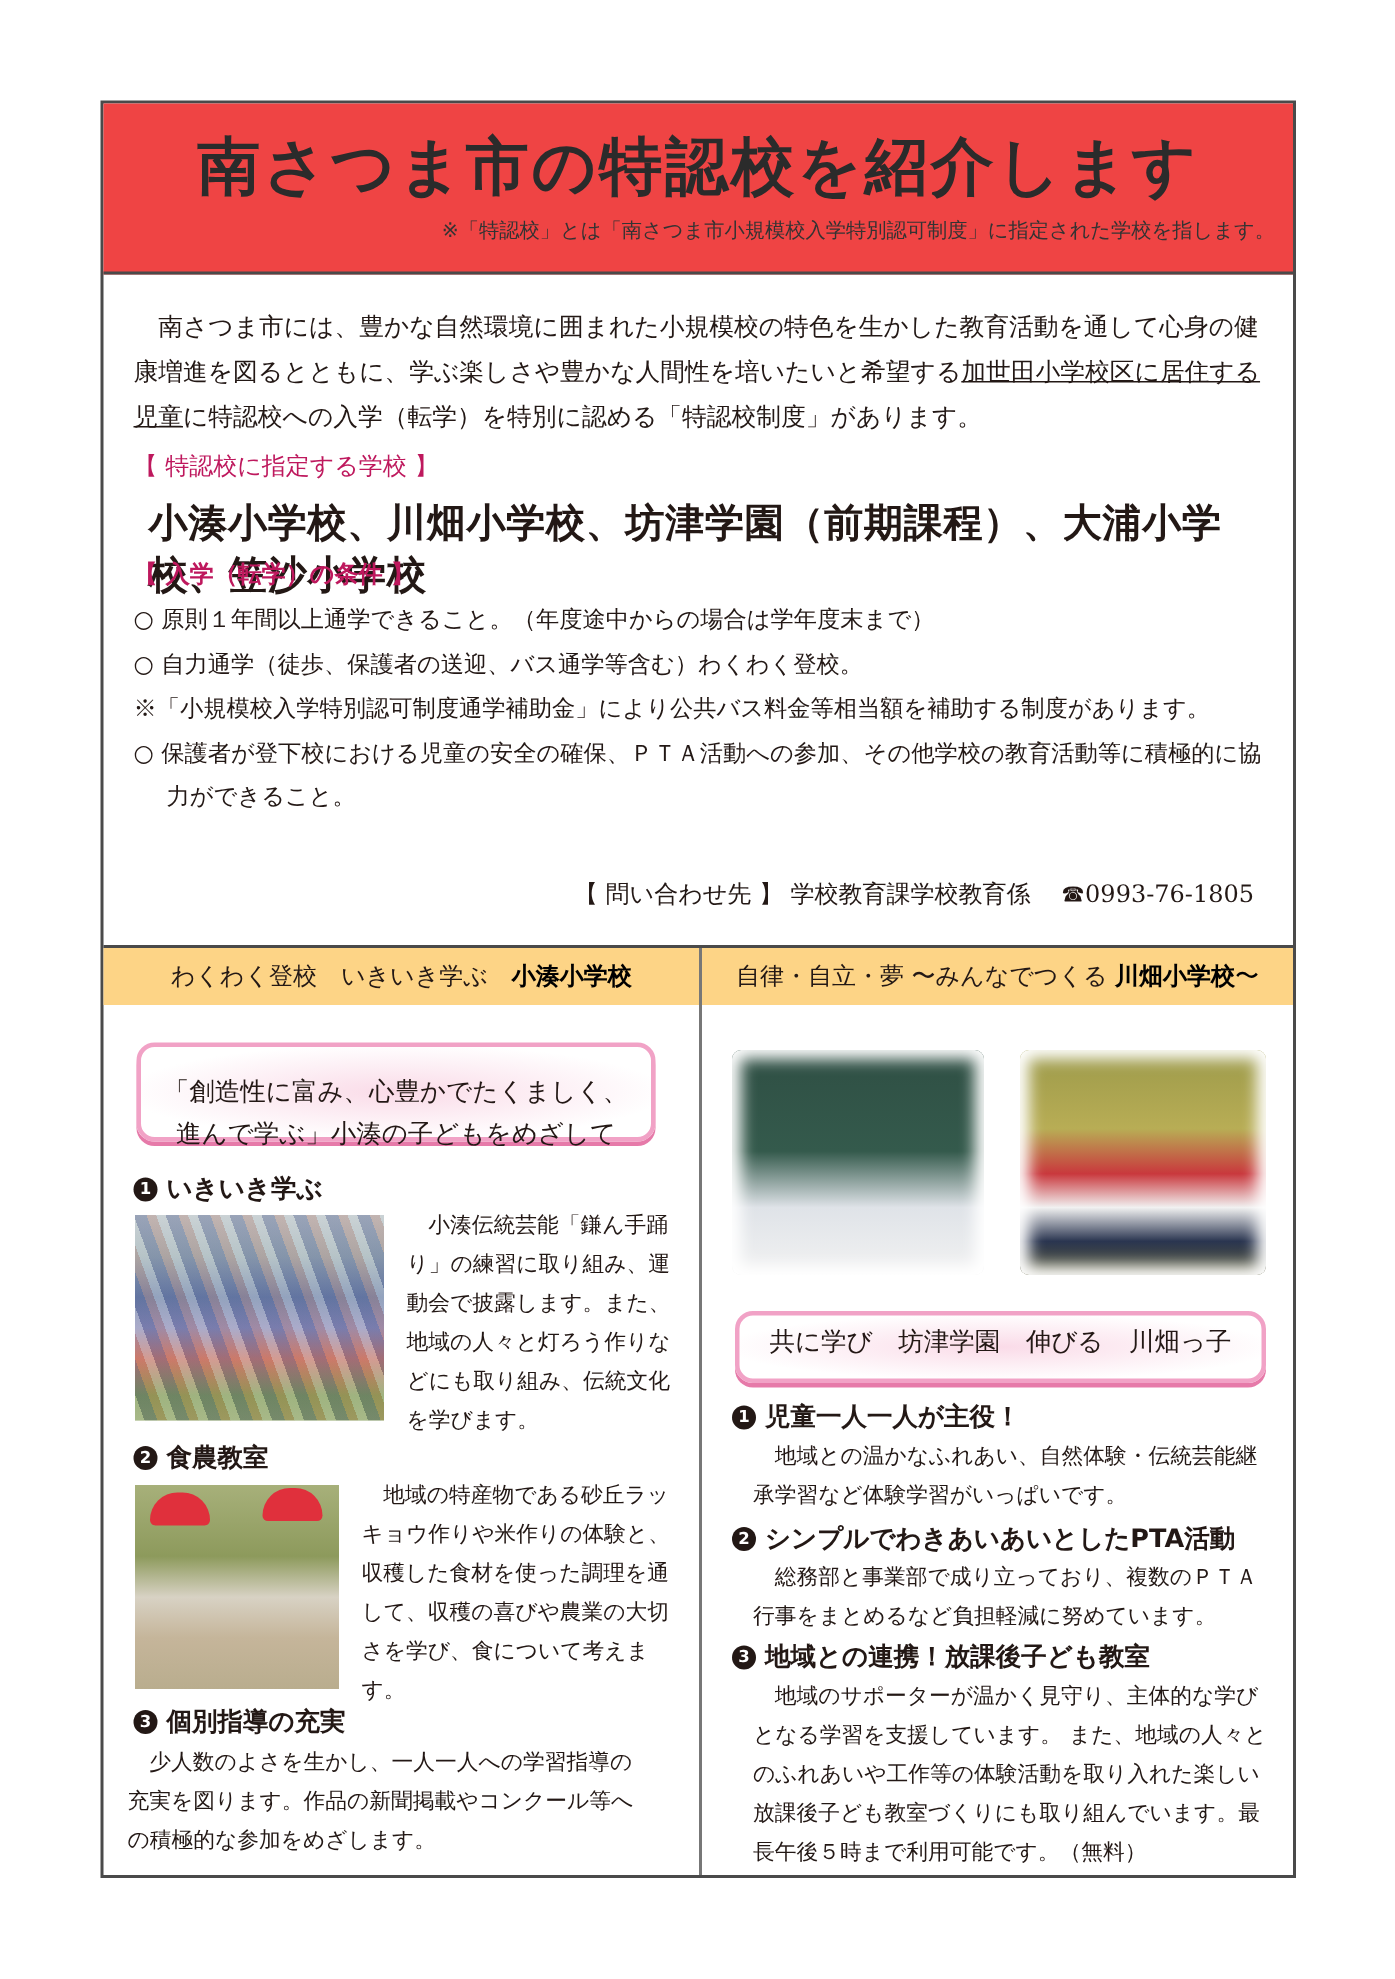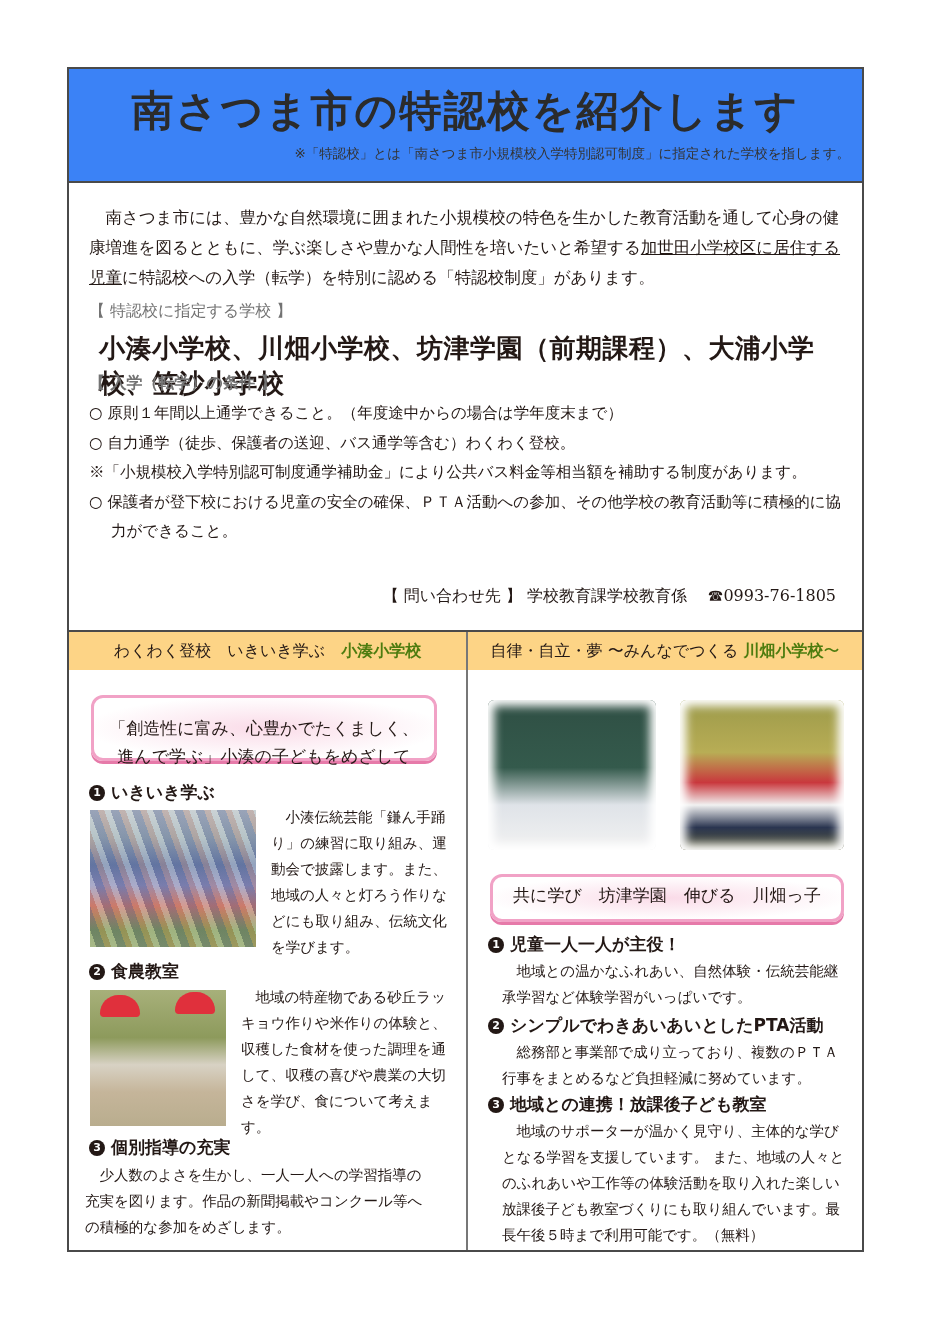--- a/index.html
+++ b/index.html
@@ -1,35 +1,35 @@
 <!DOCTYPE html>
 <html><head>
 <meta charset="utf-8">
 <style>
   html, body { margin:0; padding:0; background:#ffffff; }
   body { width:930px; height:1319px; position:relative; font-family:"DejaVu Sans", sans-serif; color:#231815; overflow:hidden; }
   .frame { position:absolute; left:67px; top:67px; width:797px; height:1185px; border:2px solid #4a4a4a; box-sizing:border-box; background:#fff; }
-  .hdr { position:absolute; left:0; top:0; right:0; height:114px; background:#3b82f6; border-bottom:2px solid #4a4a4a; box-sizing:border-box; }
+  .hdr { position:absolute; left:0; top:0; right:0; height:114px; background:#ef4444; border-bottom:2px solid #4a4a4a; box-sizing:border-box; }
   .title { position:absolute; left:0; right:0; top:14px; text-align:center; font-size:42px; font-weight:bold; letter-spacing:2px; color:#2b2b2b; }
   .note { position:absolute; right:12px; top:76px; font-size:13.5px; color:#333; font-family:"DejaVu Sans", sans-serif; }
   .intro { position:absolute; left:20px; right:20px; top:134px; font-family:"DejaVu Serif", serif; font-size:16.5px; line-height:30px; color:#231815; }
   .intro p { margin:0; text-indent:1em; }
   .intro .ul { text-decoration:underline; }
-  .sec-label { position:absolute; left:20px; font-size:16px; color:#737373; }
+  .sec-label { position:absolute; left:20px; font-size:16px; color:#be185d; }
   .schools { position:absolute; left:30px; top:262px; font-size:26px; font-weight:bold; letter-spacing:0.5px; color:#231815; }
   .cond { position:absolute; left:20px; right:20px; top:330px; font-family:"DejaVu Serif", serif; font-size:15.5px; line-height:29.5px; }
   .cond div { padding-left:22px; text-indent:-22px; }
   .contact { position:absolute; right:26px; top:517px; font-size:16px; font-family:"DejaVu Serif", serif; }
   .contact .lab { font-family:"DejaVu Sans", sans-serif; }
   .lower { position:absolute; left:0; right:0; top:561px; bottom:0; border-top:2px solid #4a4a4a; }
   .col { position:absolute; top:0; bottom:0; }
   .col.left { left:0; width:397px; border-right:2px solid #777; }
   .col.right { left:399px; right:0;padding-left:36px; }
   .colhdr { position:absolute; left:0; right:0; top:0; height:38px; background:#fdd486; font-size:16px; text-align:center; line-height:38px; color:#231815; }
-  .colhdr .pink { color:#4d7c0f; font-weight:bold; }
+  .colhdr .pink { color:#000000; font-weight:bold; }
   .slogan { position:absolute; border:3px solid #f1a2c6; border-radius:12px; background:radial-gradient(ellipse at center, #fadbe8 0%, #ffffff 75%); text-align:center; font-size:17px; color:#231815; box-shadow:0 3px 0 #e67aa9; }
   .h3 { position:absolute; font-size:17px; font-weight:bold; color:#231815; }
   .num { display:inline-block; width:16px; height:16px; border-radius:50%; background:#231815; color:#fff; font-size:11px; text-align:center; line-height:16px; margin-right:6px; vertical-align:2px; }
   .body { position:absolute; font-family:"DejaVu Serif", serif; font-size:14.5px; line-height:26px; color:#231815; }
   .body p { margin:0; text-indent:1em; }
   .photo { position:absolute; overflow:hidden; }
   .ph-dance { background:linear-gradient(180deg,#b9c3c7 0%,#9eb0b5 20%,#6f84a8 40%,#8e8fb8 55%,#c57a6e 70%,#7f9a55 88%,#8aa160 100%); }
   .ph-dance::before { content:""; position:absolute; inset:0; background:repeating-linear-gradient(70deg, rgba(255,255,255,0.25) 0 6px, rgba(60,70,140,0.25) 6px 14px, rgba(230,120,90,0.2) 14px 20px); }
   .ph-onion { background:linear-gradient(180deg,#a7b07a 0%,#8d9a5c 35%,#d8d2c4 55%,#c5b59a 75%,#b9ad8e 100%); }
   .ph-onion::before { content:""; position:absolute; left:10px; top:5px; width:40px; height:22px; background:#e0303c; border-radius:20px 20px 4px 4px; }

